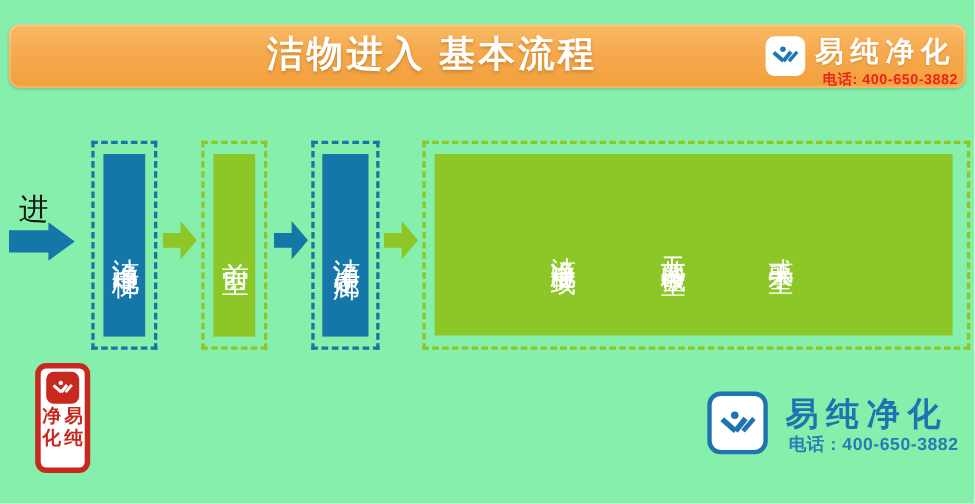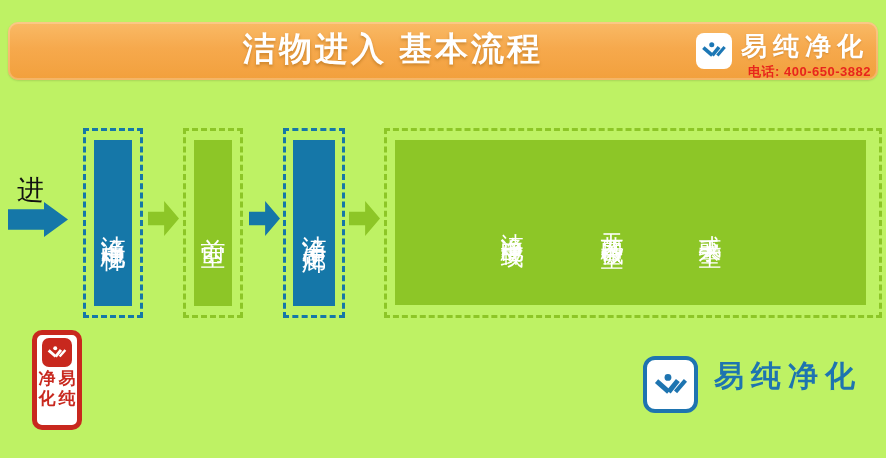--- a/index.html
+++ b/index.html
@@ -1,17 +1,17 @@
 <!DOCTYPE html>
 <html><head>
 <meta charset="utf-8">
 <style>
   html,body{margin:0;padding:0;background:#fff;}
   .canvas{
-    position:relative;width:886px;height:458px;background:#bef264;overflow:hidden;
+    position:relative;width:886px;height:458px;background:#86efac;overflow:hidden;
     font-family:"Liberation Sans",sans-serif;
   }
   
   .header-bar{
     position:absolute;left:8px;top:22px;width:870px;height:58px;
     border-radius:10px;box-sizing:border-box;
     background:linear-gradient(180deg,#F9BA66 0%,#F6A94D 45%,#F2A03C 100%);
     box-shadow:inset 0 0 0 2px rgba(255,255,255,0.22), 0 1px 2px rgba(0,0,0,0.12);
   }
   .header-title{
@@ -196,14 +196,15 @@
     <svg class="w-icon" width="38" height="38" viewBox="0 0 100 100">
       <g fill="none" stroke="#1E74B0" stroke-width="13">
         <path d="M12 40 L44 68"></path>
         <path d="M44 68 L68 38"></path>
         <path d="M62 68 L88 38" stroke-width="11"></path>
       </g>
       <circle cx="42" cy="30" r="9" fill="#1E74B0"></circle>
     </svg>
   </div>
   <div class="footer-brand-name">易纯净化</div>
+  <div class="footer-phone">电话 : 400-650-3882</div>
 
 </div>
 
 </body></html>

